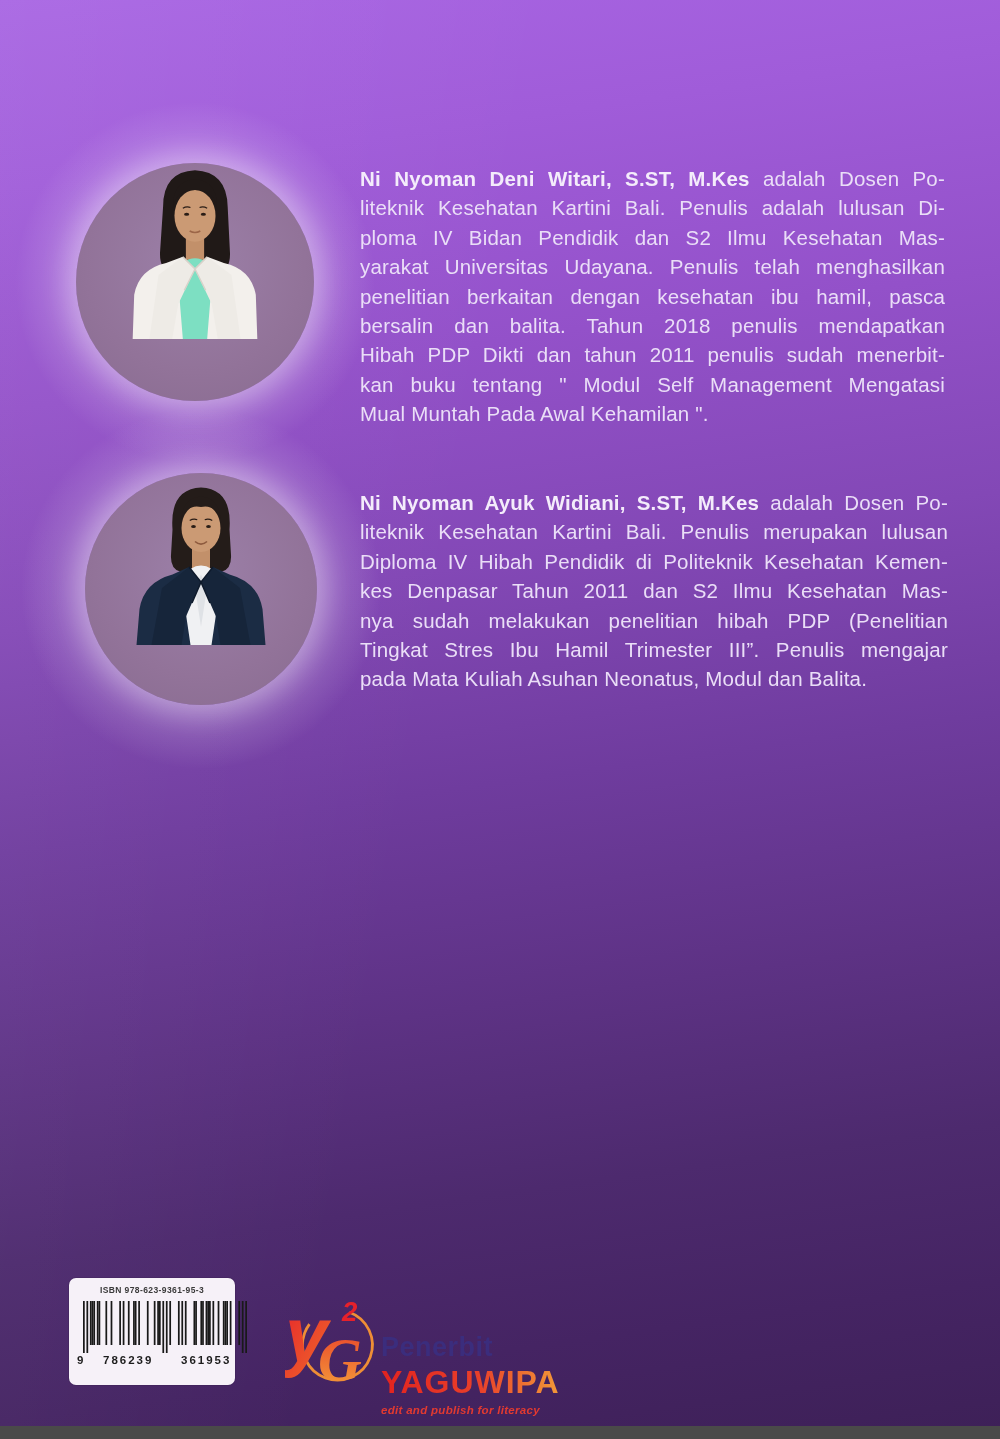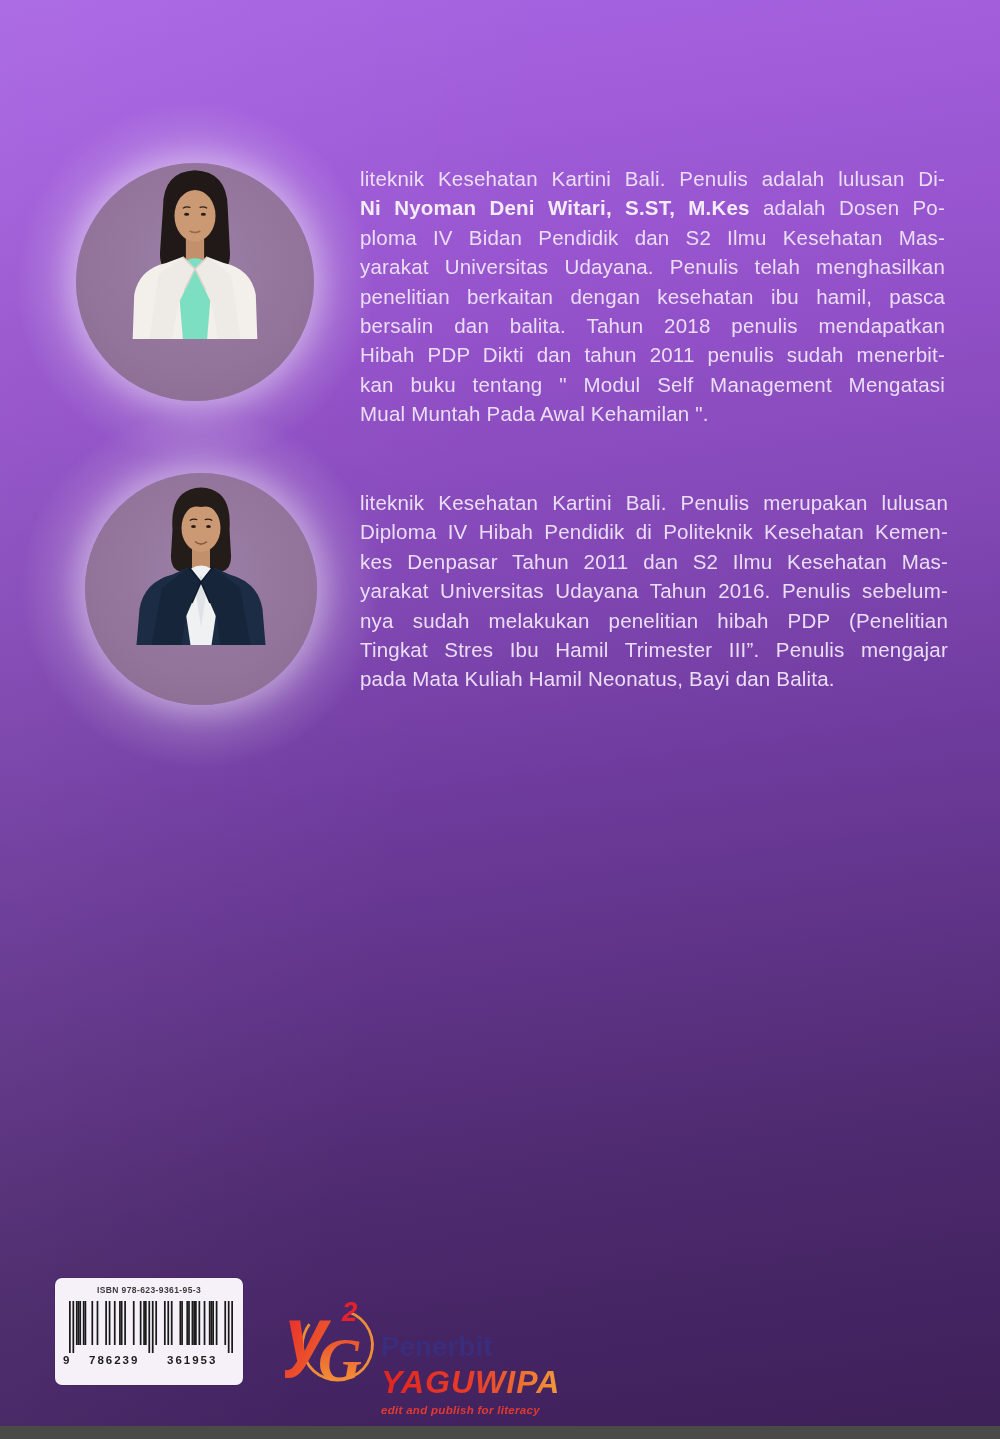--- a/index.html
+++ b/index.html
@@ -28,37 +28,37 @@
   .photo-circle svg { position:absolute; left:50%; transform:translateX(-50%); bottom:26%; }
 
   .bio { position:absolute; color:#eadef7; font-size:20.5px; line-height:29.4px; letter-spacing:0.2px; }
   .bio.b1 { left:360px; top:164px; width:585px; }
   .bio.b2 { left:360px; top:488px; width:588px; }
   .bio-line { width:100%; white-space:nowrap; }
   .bio-line.justify { white-space:normal; text-align:justify; text-align-last:justify; }
   .bio-line.lastline { white-space:normal; text-align:left; }
   .bname { font-weight:bold; color:#f4ecfb; }
 
-  .barcode-card { position:absolute; left:55px; top:1278px; width:188px; height:107px;
+  .barcode-card { position:absolute; left:69px; top:1278px; width:166px; height:107px;
     background:#f6f1f8; border-radius:7px; box-shadow:0 0 0 1px rgba(0,0,0,0.08); }
   .isbn-line { position:absolute; top:7px; left:0; width:100%; text-align:center;
     font-size:8.5px; letter-spacing:0.4px; color:#3a3a3a; font-weight:bold; }
   .bars-wrap { position:absolute; left:14px; top:23px; width:164px; height:52px; }
   .bars-wrap svg { display:block; fill:#191919; }
   .barcode-digits { position:absolute; left:8px; top:76px; width:176px; height:16px;
     font-size:11.5px; color:#1d1d1d; font-weight:bold; }
   .barcode-digits .lead  { position:absolute; left:0px; }
   .barcode-digits .grp1  { position:absolute; left:26px; letter-spacing:2px; }
   .barcode-digits .grp2  { position:absolute; left:104px; letter-spacing:2px; }
 
   .logo { position:absolute; left:285px; top:1288px; width:330px; height:105px; }
   .logo .mark { position:absolute; left:0; top:0; }
   .logo .words { position:absolute; left:96px; top:12px;margin-top:32px; }
   .pub-line1 { font-size:27px; font-weight:bold; color:#3b2d7d; letter-spacing:0.5px; }
-  .pub-line2 { font-size:32px; font-weight:bold; font-style:italic; letter-spacing:1px; margin-top:1px;
+  .pub-line2 { font-size:32px; font-weight:bold; letter-spacing:1px; margin-top:1px;
     background:linear-gradient(90deg,#e2231f 0%, #e8402a 55%, #f29a38 100%);
     -webkit-background-clip:text; background-clip:text; color:#e8402a;
     -webkit-text-fill-color:transparent; }
   .pub-tagline { font-size:11.5px; font-weight:bold; font-style:italic; color:#e23a30; margin-top:3px; letter-spacing:0.3px; }
 </style>
 </head>
 <body>
 
 <div class="page">
 
@@ -87,22 +87,22 @@
       <path d="M18 234 L20 176 Q26 142 62 134 L84 126 L78 160 L84 234 Z" fill="#f3f0ec"></path>
       <path d="M182 234 L180 176 Q174 142 138 134 L116 126 L122 160 L116 234 Z" fill="#f3f0ec"></path>
       <path d="M84 126 L100 142 L78 188 L70 234 L40 234 L52 150 Z" fill="#eeebe6"></path>
       <path d="M116 126 L100 142 L122 188 L130 234 L160 234 L148 150 Z" fill="#eeebe6"></path>
       <path d="M84 126 L100 142 L86 170" stroke="#d8d2ca" stroke-width="2" fill="none"></path>
       <path d="M116 126 L100 142 L114 170" stroke="#d8d2ca" stroke-width="2" fill="none"></path>
     </svg>
   </div>
 
   <div class="bio b1">
+      <div class="bio-line justify"><span class="bname">Ni Nyoman Deni Witari, S.ST, M.Kes</span><span> adalah Dosen Po-</span></div>
       <div class="bio-line justify">liteknik Kesehatan Kartini Bali. Penulis adalah lulusan Di-</div>
-      <div class="bio-line justify"><span class="bname">Ni Nyoman Deni Witari, S.ST, M.Kes</span><span> adalah Dosen Po-</span></div>
       <div class="bio-line justify">ploma IV Bidan Pendidik dan S2 Ilmu Kesehatan Mas-</div>
       <div class="bio-line justify">yarakat Universitas Udayana. Penulis telah menghasilkan</div>
       <div class="bio-line justify">penelitian berkaitan dengan kesehatan ibu hamil, pasca</div>
       <div class="bio-line justify">bersalin dan balita. Tahun 2018 penulis mendapatkan</div>
       <div class="bio-line justify">Hibah PDP Dikti dan tahun 2011 penulis sudah menerbit-</div>
       <div class="bio-line justify">kan buku tentang " Modul Self Management Mengatasi</div>
       <div class="bio-line lastline">Mual Muntah Pada Awal Kehamilan ".</div>
     </div>
 
   <div class="photo-circle c2">
@@ -128,27 +128,27 @@
       <path d="M14 224 L18 176 Q24 140 62 130 L84 120 L76 156 L86 224 Z" fill="#1b2c44"></path>
       <path d="M186 224 L182 176 Q176 140 138 130 L116 120 L124 156 L114 224 Z" fill="#1b2c44"></path>
       <path d="M84 120 L100 140 L80 186 L74 224 L34 224 L48 148 Z" fill="#16253a"></path>
       <path d="M116 120 L100 140 L120 186 L126 224 L166 224 L152 148 Z" fill="#16253a"></path>
       <path d="M84 120 L100 140 L88 168" stroke="#0e1a2b" stroke-width="2" fill="none"></path>
       <path d="M116 120 L100 140 L112 168" stroke="#0e1a2b" stroke-width="2" fill="none"></path>
     </svg>
   </div>
 
   <div class="bio b2">
+      <div class="bio-line justify"><span class="bname">Ni Nyoman Ayuk Widiani, S.ST, M.Kes</span><span> adalah Dosen Po-</span></div>
       <div class="bio-line justify">liteknik Kesehatan Kartini Bali. Penulis merupakan lulusan</div>
       <div class="bio-line justify">Diploma IV Hibah Pendidik di Politeknik Kesehatan Kemen-</div>
       <div class="bio-line justify">kes Denpasar Tahun 2011 dan S2 Ilmu Kesehatan Mas-</div>
-      <div class="bio-line justify">yarakat Universitas Udayana Tahun 2016. Penulis sebelum-</div>
       <div class="bio-line justify">nya sudah melakukan penelitian hibah PDP (Penelitian</div>
       <div class="bio-line justify">Tingkat Stres Ibu Hamil Trimester III”. Penulis mengajar</div>
-      <div class="bio-line lastline">pada Mata Kuliah Hamil Neonatus, Bayi dan Balita.</div>
+      <div class="bio-line lastline">pada Mata Kuliah Asuhan Neonatus, Modul dan Balita.</div>
     </div>
 
   <div class="barcode-card">
     <div class="isbn-line">ISBN 978-623-9361-95-3</div>
     <div class="bars-wrap">
       <svg width="164" height="52" viewBox="0 0 95 52" preserveAspectRatio="none">
           <rect x="0" y="0" width="1" height="52"></rect>
           <rect x="2" y="0" width="1" height="52"></rect>
           <rect x="4" y="0" width="1" height="44"></rect>
           <rect x="5" y="0" width="1" height="44"></rect>

